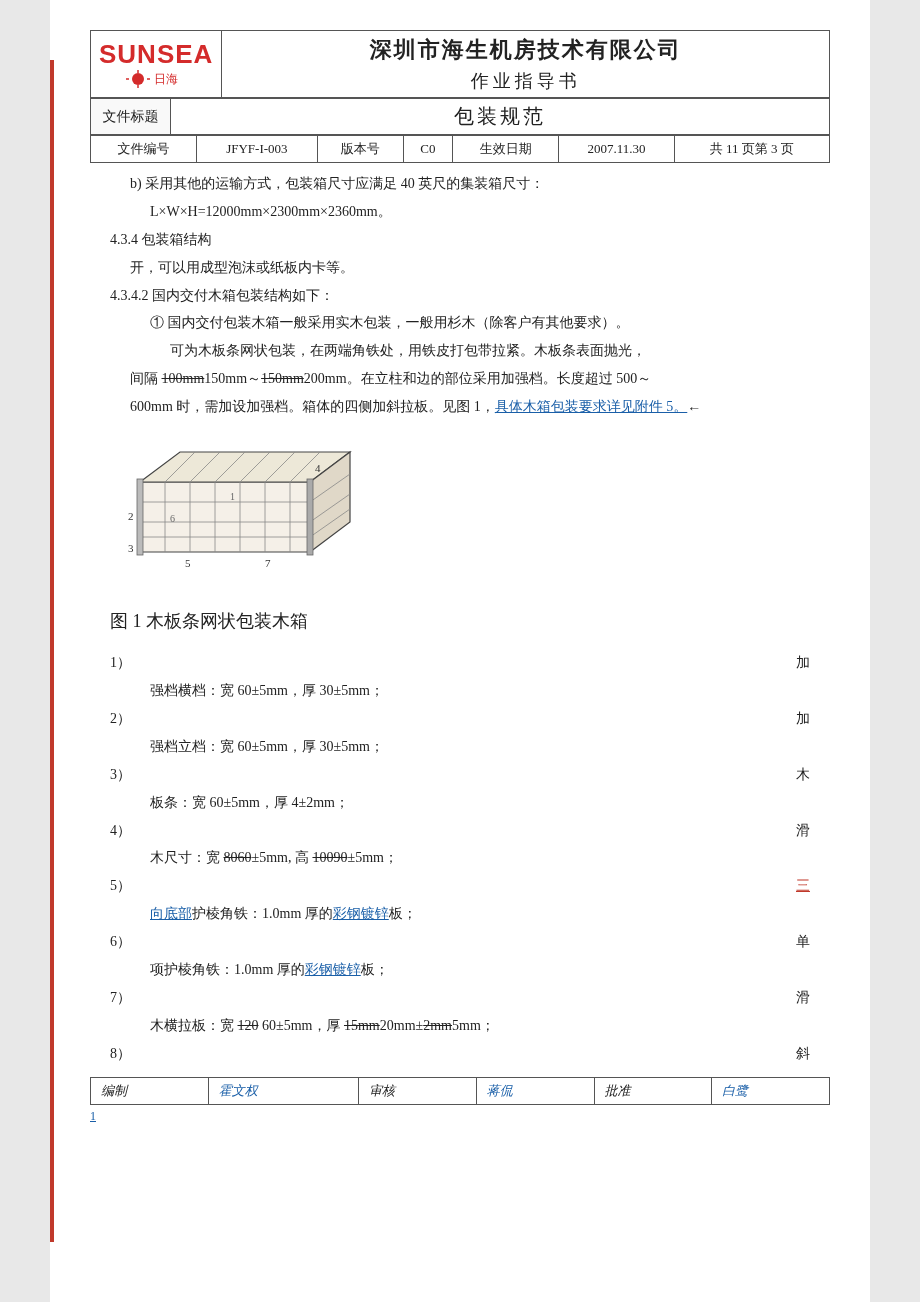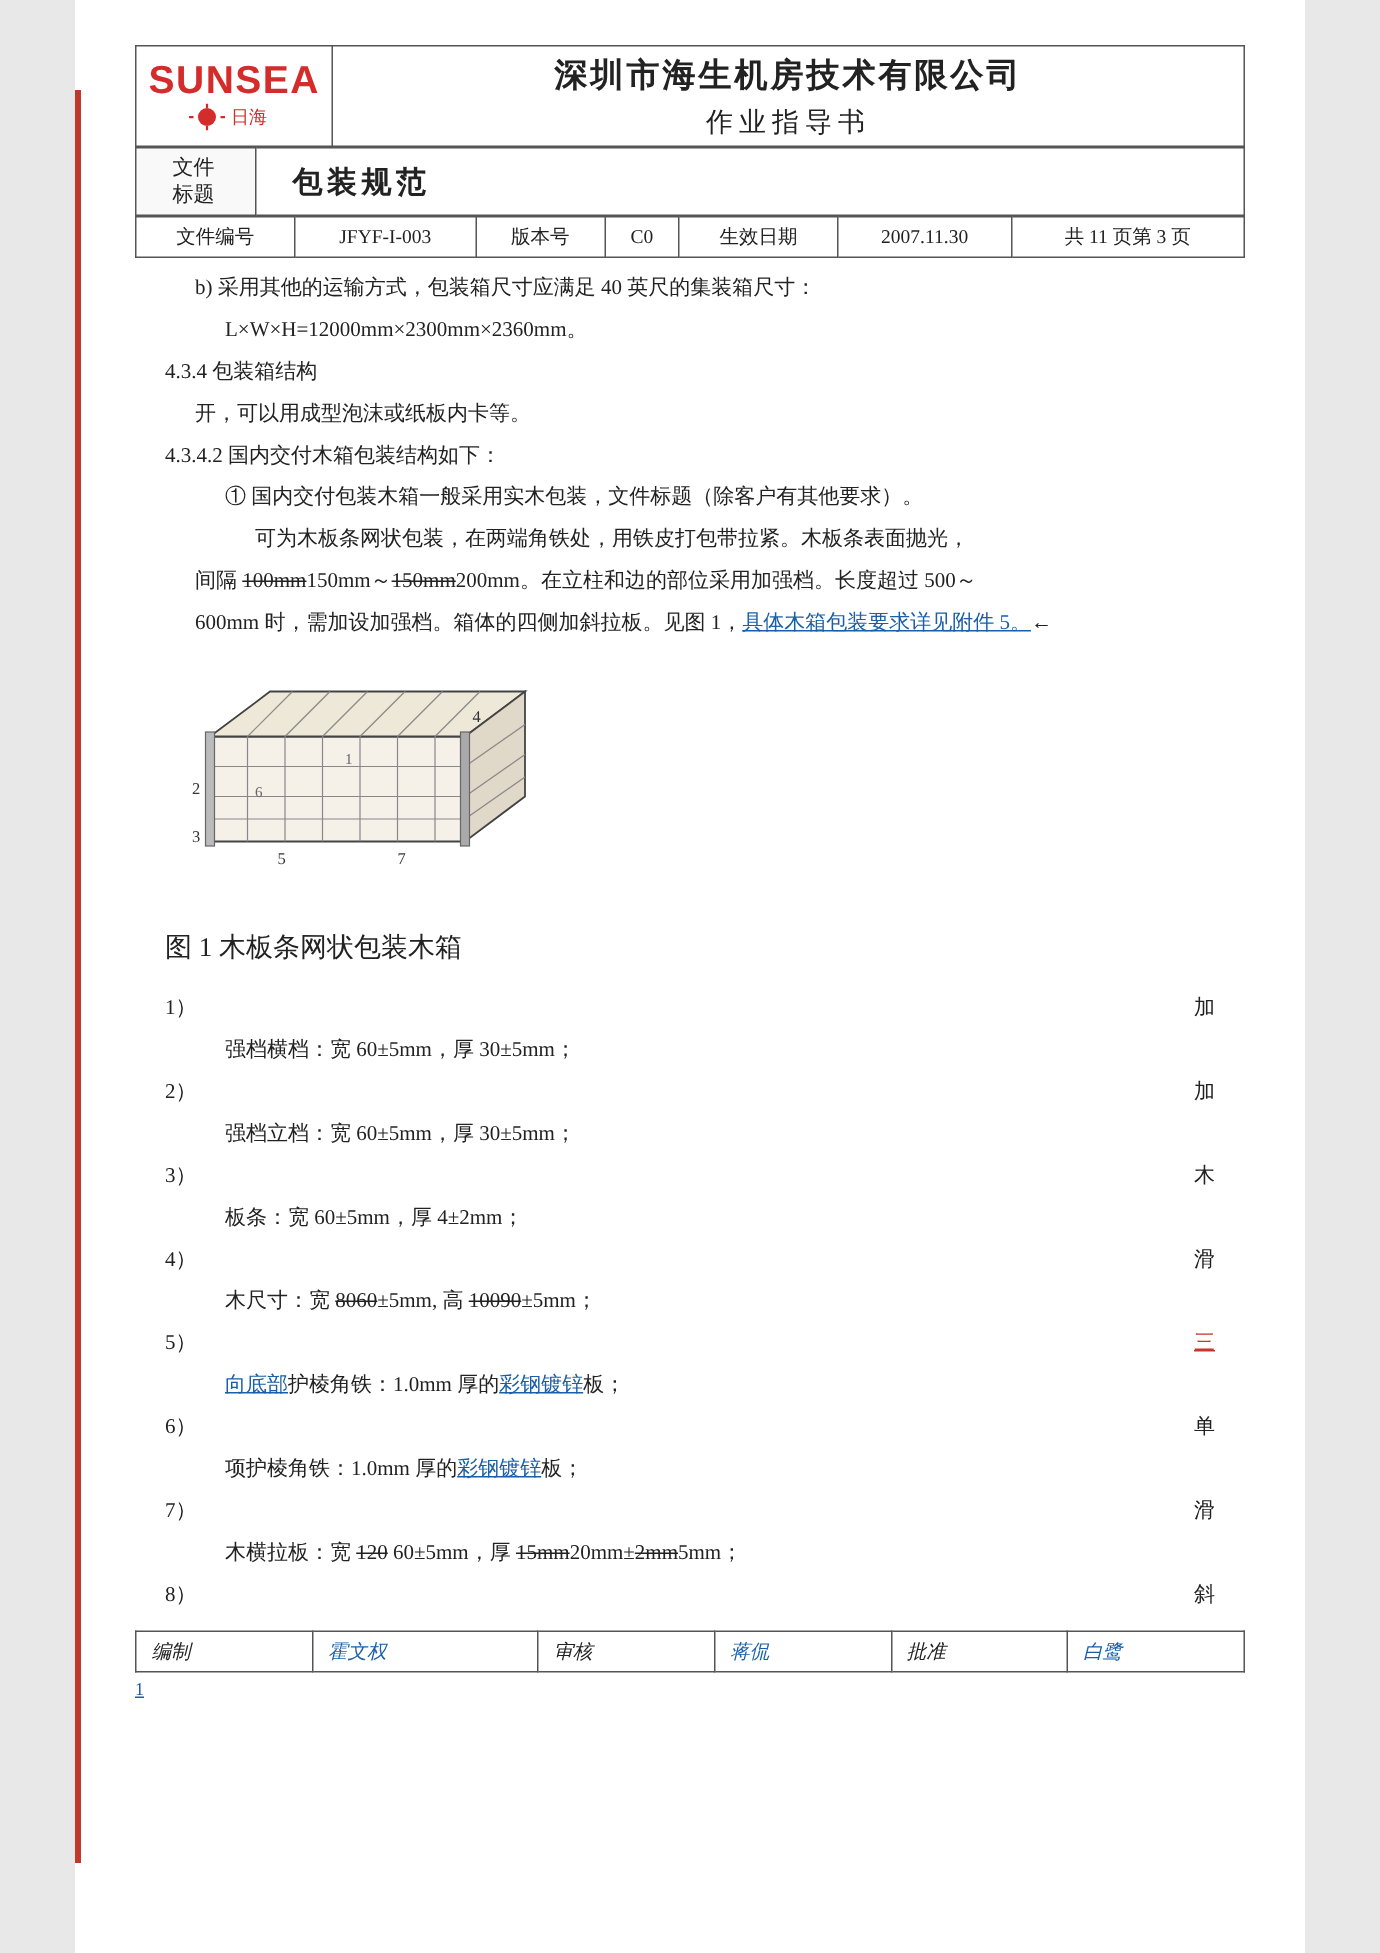--- a/index.html
+++ b/index.html
@@ -71,25 +71,26 @@
 
     
     .info-table {
       width: 100%;
       border-collapse: collapse;
       border: 1.5px solid #555;
       border-top: none;
     }
     .info-table td {
       border: 1.5px solid #555;
-      padding: 4px 24px;
+      padding: 4px 8px;
+      text-align: center;
       vertical-align: middle;
     }
     .file-title-label { width: 80px; background: #f9f9f9; }
-    .file-title-value { font-size: 20px; font-weight: bold; letter-spacing: 3px; border-radius: 12px; }
+    .file-title-value { font-size: 20px; font-weight: normal; letter-spacing: 3px; border-radius: 12px; }
 
     
     .meta-table {
       width: 100%;
       border-collapse: collapse;
       border: 1.5px solid #555;
       border-top: none;
     }
     .meta-table td {
       border: 1.5px solid #555;
@@ -245,21 +246,21 @@
       <span>4.3.4 包装箱结构</span>
     </div>
     <div class="line indent1">
       <span>开，可以用成型泡沫或纸板内卡等。</span>
     </div>
     <div class="line">
       <span>4.3.4.2 国内交付木箱包装结构如下：</span>
     </div>
 
     <div class="line indent2">
-      <span>① 国内交付包装木箱一般采用实木包装，文件标题（除客户有其他要求）。</span>
+      <span>① 国内交付包装木箱一般采用实木包装，一般用杉木（除客户有其他要求）。</span>
     </div>
     <div class="line indent3">
       <span>可为木板条网状包装，在两端角铁处，用铁皮打包带拉紧。木板条表面抛光，</span>
     </div>
     <div class="line indent1">
       <span>间隔 </span><span class="strikethrough">100mm</span><span>150mm</span><span>～</span><span class="strikethrough">150mm</span><span>200mm</span><span>。在立柱和边的部位采用加强档。长度超过 500～</span>
     </div>
     <div class="line indent1">
       <span>600mm 时，需加设加强档。箱体的四侧加斜拉板。见图 1，</span><span class="link-blue">具体木箱包装要求详见附件 5。</span><span>←</span>
     </div>

